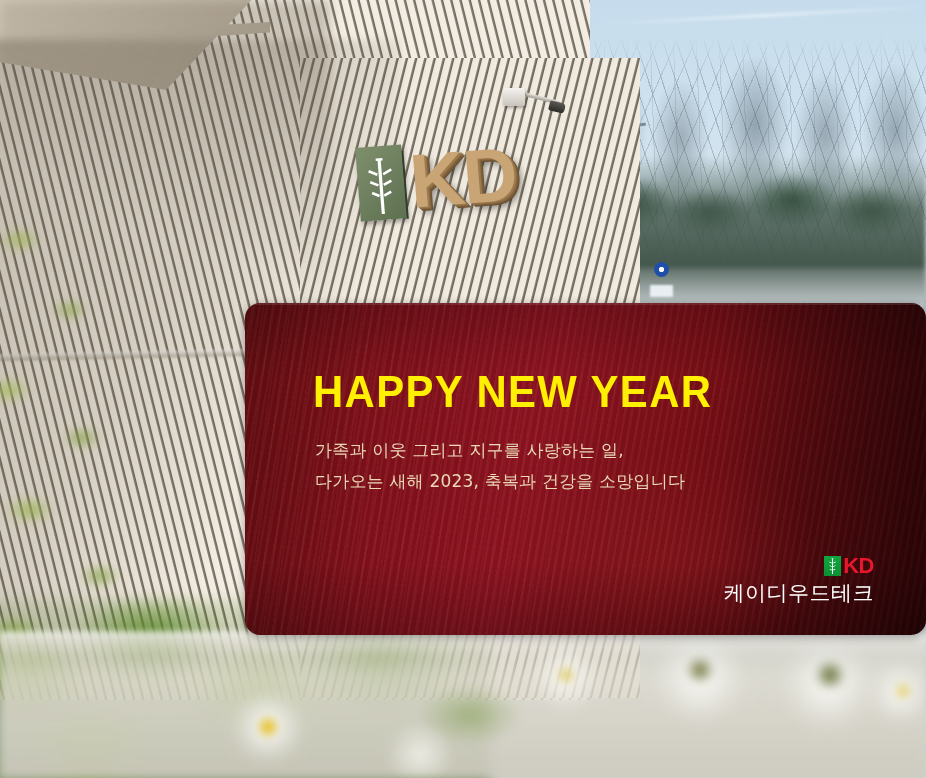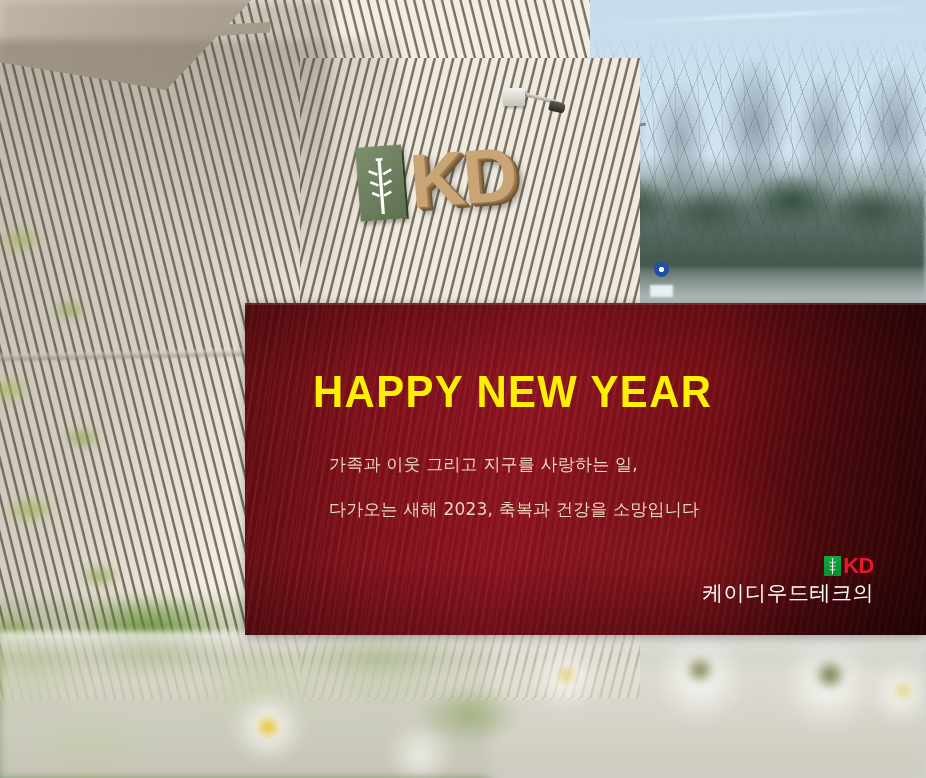--- a/index.html
+++ b/index.html
@@ -278,20 +278,21 @@
     left:245px; top:303px; width:681px; height:332px;
     background:
       
       repeating-linear-gradient(100deg,
         rgba(255,255,255,.035) 0px, rgba(255,255,255,.035) 2px,
         rgba(0,0,0,.05) 3px, rgba(0,0,0,.05) 7px),
       radial-gradient(ellipse 220px 160px at 62% 78%, rgba(150,30,35,.35) 0%, rgba(150,30,35,0) 70%),
       linear-gradient(103deg, #6f0e12 0%, #82101a 22%, #8e1320 42%, #7a0f16 62%, #5c0a0f 82%, #46060a 100%);
     box-shadow: 0 2px 10px rgba(0,0,0,.35);
     overflow:hidden;
+    border-radius:15px;
   }
   .panel-texture {
     position:absolute; inset:0;
     background-image:
       repeating-linear-gradient(98deg,
         rgba(255,255,255,.05) 0px, rgba(255,255,255,.05) 1px,
         rgba(255,255,255,0) 2px, rgba(255,255,255,0) 9px);
     -webkit-mask-image: linear-gradient(to right, #000 0%, rgba(0,0,0,.55) 45%, rgba(0,0,0,0) 72%);
             mask-image: linear-gradient(to right, #000 0%, rgba(0,0,0,.55) 45%, rgba(0,0,0,0) 72%);
   }
@@ -322,21 +323,21 @@
 
   .body-lines {
     position:absolute; left:70px; top:132px;
     font-family: "DejaVu Sans", sans-serif;
     font-size: 17px;
     line-height: 31px;
     color: #ead8b6;
     letter-spacing: .2px;
     white-space: nowrap;
   }
-  .body-lines div { margin:14px; }
+  .body-lines div { margin:0; }
 
   
   .logo-block {
     position:absolute; right: 52px; top: 252px;
     text-align: right;
   }
   .logo-row {
     display:flex; align-items:center; justify-content:flex-end;
     gap: 2px;
     height: 22px;
@@ -447,19 +448,19 @@
                 <rect x="3.0" y="26" width="8.8" height="2.8" transform="rotate(26 3.0 26)"></rect>
                 <rect x="14.2" y="26" width="8.8" height="2.8" transform="rotate(-26 23.0 26)"></rect>
                 <rect x="4.0" y="39" width="8.0" height="2.8" transform="rotate(26 4.0 39)"></rect>
                 <rect x="14.0" y="39" width="8.0" height="2.8" transform="rotate(-26 22.0 39)"></rect>
                 <rect x="9.4" y="1" width="7.2" height="2.8"></rect>
               </g>
             </svg>
           </span>
           <span class="logo-kd">KD</span>
         </div>
-        <div class="logo-name">케이디우드테크의</div>
+        <div class="logo-name">케이디우드테크</div>
       </div>
 
     </div>
   </div>
 
 </div>
 
 </body></html>

